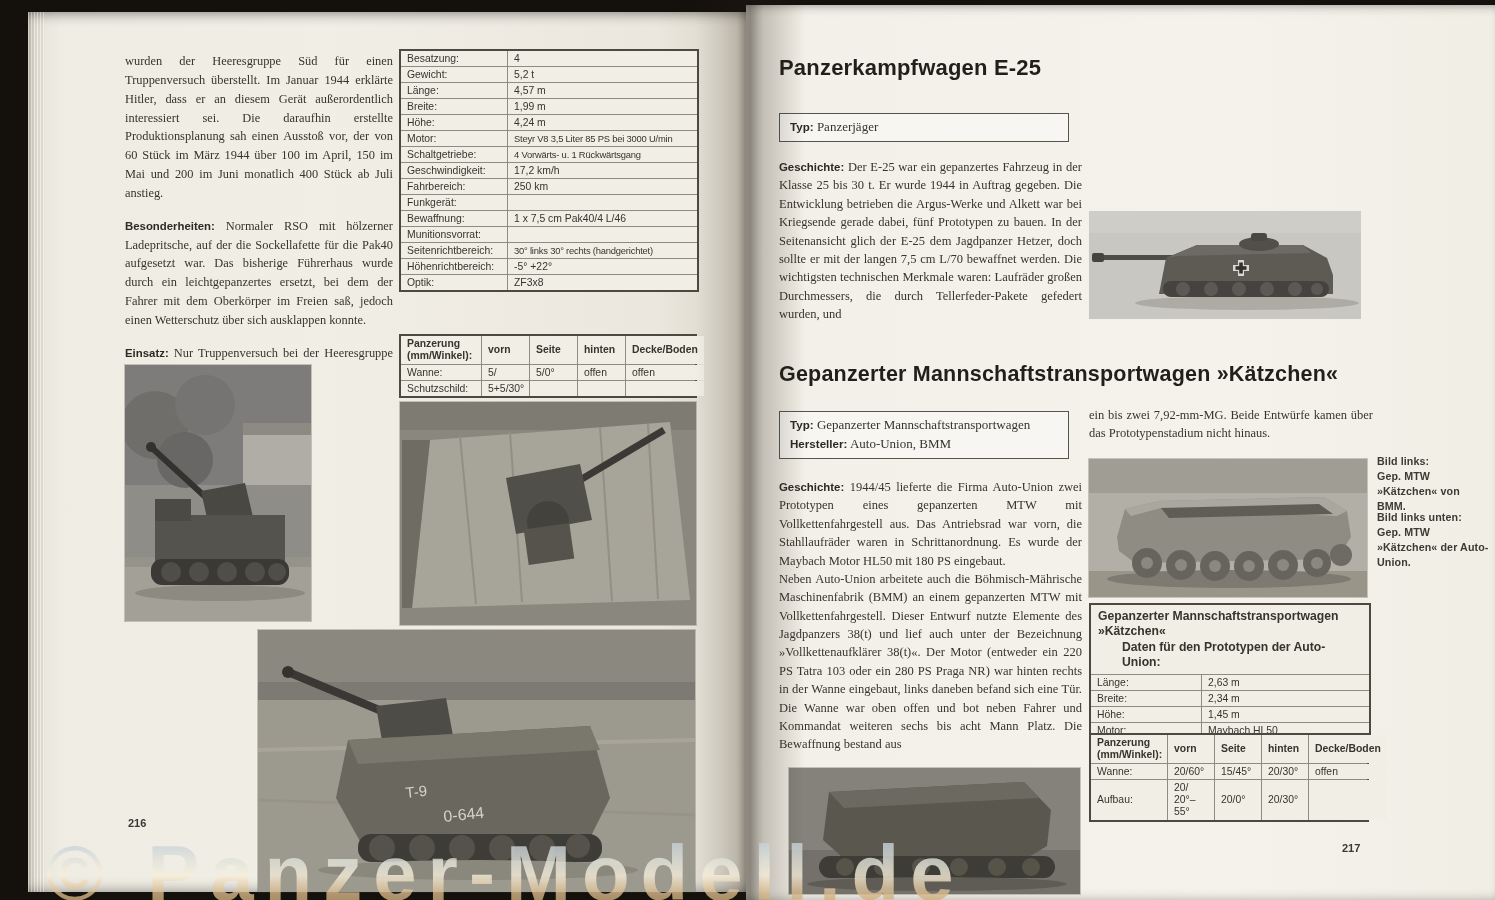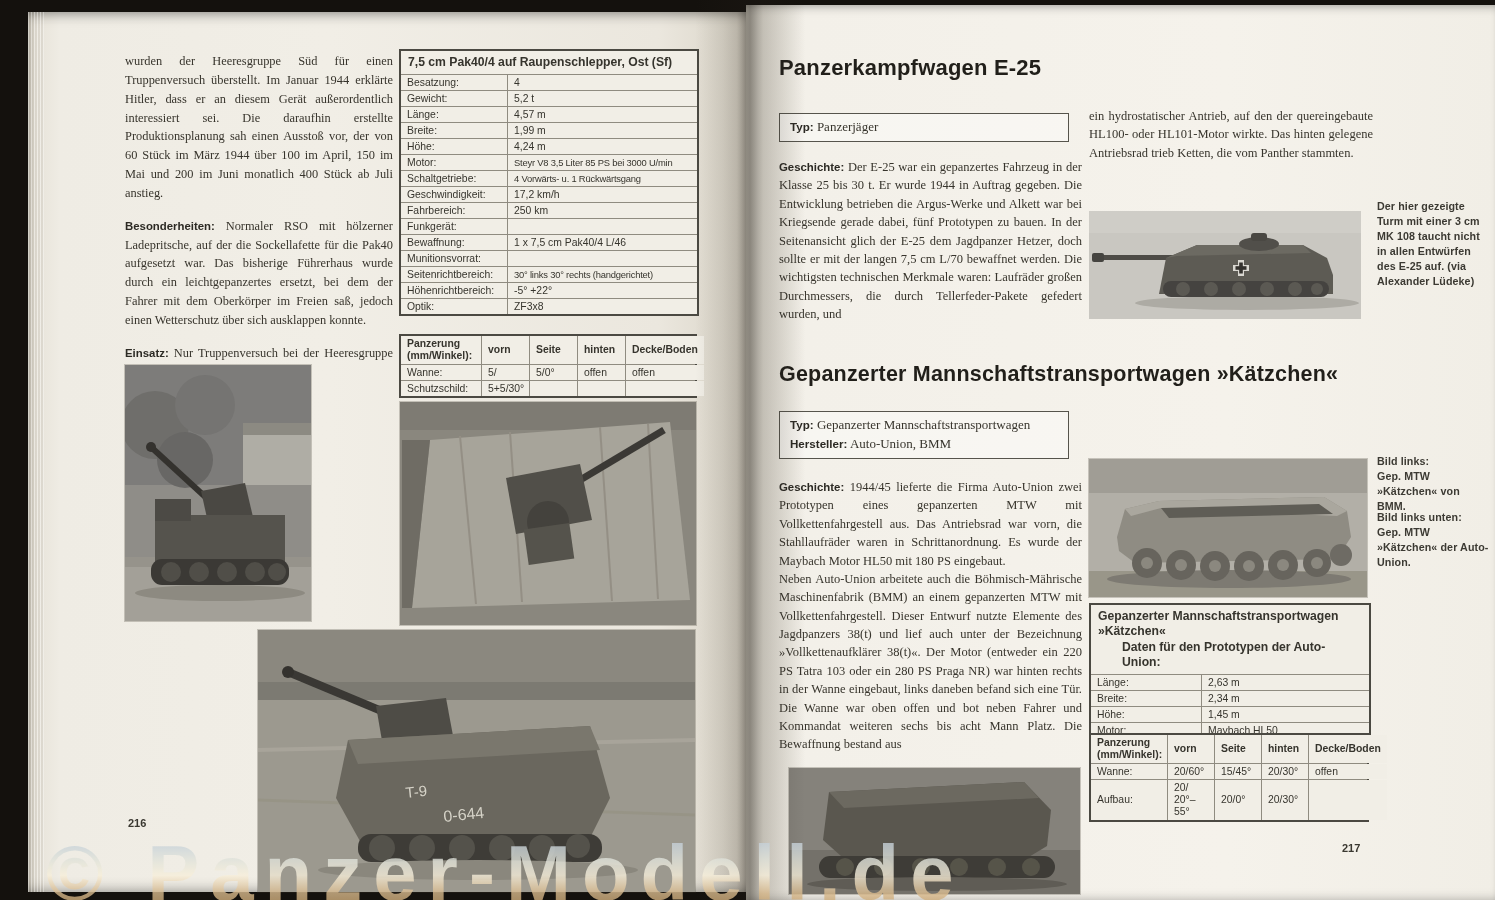--- a/index.html
+++ b/index.html
@@ -80,21 +80,20 @@
   <div class="page page-left"></div>
   <div class="page page-right"></div>
 
   <div class="abs body-text" style="left:125px;top:52px;width:268px;">
     <p><span>wurden der Heeresgruppe Süd für einen Truppenversuch überstellt. Im Januar 1944 erklärte Hitler, dass er an diesem Gerät außerordentlich interessiert sei. Die daraufhin erstellte Produktionsplanung sah einen Ausstoß vor, der von 60 Stück im März 1944 über 100 im April, 150 im Mai und 200 im Juni monatlich 400 Stück ab Juli anstieg.</span></p>
     <p><span class="lead">Besonderheiten:</span> <span>Normaler RSO mit hölzerner Ladepritsche, auf der die Sockellafette für die Pak40 aufgesetzt war. Das bisherige Führerhaus wurde durch ein leichtgepanzertes ersetzt, bei dem der Fahrer mit dem Oberkörper im Freien saß, jedoch einen Wetterschutz über sich ausklappen konnte.</span></p>
     <p><span class="lead">Einsatz:</span> <span>Nur Truppenversuch bei der Heeresgruppe Süd Anfang 1944.</span></p>
   </div>
 
   <div class="abs gtable" style="left:399px;top:49px;width:296px;grid-template-columns:106px 1fr;">
-    <div class="t-title">7,5 cm Pak40/4 auf Raupenschlepper, Ost (Sf)</div>
     <div>Besatzung:</div>
       <div>4</div>
     <div>Gewicht:</div>
       <div>5,2 t</div>
     <div>Länge:</div>
       <div>4,57 m</div>
     <div>Breite:</div>
       <div>1,99 m</div>
     <div>Höhe:</div>
       <div>4,24 m</div>
@@ -213,23 +212,20 @@
 
   <div class="abs typ-box" style="left:779px;top:113px;width:268px;">
     <span class="lead">Typ:</span>
     <span>Panzerjäger</span>
   </div>
 
   <div class="abs body-text rp-text" style="left:779px;top:158px;width:303px;">
     <p style="margin:0;"><span class="lead">Geschichte:</span> <span>Der E-25 war ein gepanzertes Fahrzeug in der Klasse 25 bis 30 t. Er wurde 1944 in Auftrag gegeben. Die Entwicklung betrieben die Argus-Werke und Alkett war bei Kriegsende gerade dabei, fünf Prototypen zu bauen. In der Seitenansicht glich der E-25 dem Jagdpanzer Hetzer, doch sollte er mit der langen 7,5 cm L/70 bewaffnet werden. Die wichtigsten technischen Merkmale waren: Laufräder großen Durchmessers, die durch Tellerfeder-Pakete gefedert wurden, und</span></p>
   </div>
 
-  <div class="abs body-text rp-text" style="left:1089px;top:107px;width:284px;">
-    <p style="margin:0;"><span>ein hydrostatischer Antrieb, auf den der quereingebaute HL100- oder HL101-Motor wirkte. Das hinten gelegene Antriebsrad trieb Ketten, die vom Panther stammten.</span></p>
-  </div>
 
   <div class="photo" style="left:1089px;top:211px;box-shadow:none;">
     <svg width="272" height="108" viewBox="0 0 272 108">
       <rect width="272" height="108" fill="#c9c7c1"></rect>
       <rect width="272" height="22" fill="#cfcdc7"></rect>
       <ellipse cx="158" cy="92" rx="112" ry="7" fill="#adaba4"></ellipse>
       <rect x="4" y="44" width="90" height="5" fill="#4e4c47"></rect>
       <rect x="3" y="42" width="12" height="9" rx="2" fill="#454440"></rect>
       <polygon points="70,83 77,47 108,34 214,34 238,47 244,64 244,83" fill="#5d5b54"></polygon>
       <polygon points="77,47 108,34 214,34 222,42 88,45" fill="#6c6a62"></polygon>
@@ -244,34 +240,36 @@
         <circle cx="228" cy="78" r="6" fill="#5b5953"></circle>
       <g transform="translate(152,57)">
         <rect x="-8" y="-3" width="16" height="6" fill="#d9d7d0"></rect>
           <rect x="-3" y="-8" width="6" height="16" fill="#d9d7d0"></rect>
         <rect x="-5.5" y="-1.8" width="11" height="3.6" fill="#33312d"></rect>
           <rect x="-1.8" y="-5.5" width="3.6" height="11" fill="#33312d"></rect>
       </g>
     </svg>
   </div>
 
-  <div class="abs caption" style="left:1377px;top:199px;width:113px;">Der hier gezeigte Turm mit einer 3 cm MK 108 taucht nicht in allen Entwürfen des E-25 auf. (via Alexander Lüdeke)</div>
 
   <div class="abs heading" style="left:779px;top:362px;font-size:21.5px;">Gepanzerter Mannschaftstransportwagen »Kätzchen«</div>
 
   <div class="abs typ-box" style="left:779px;top:411px;width:268px;">
     <div><span class="lead">Typ:</span> <span>Gepanzerter Mannschaftstransportwagen</span></div>
     <div><span class="lead">Hersteller:</span> <span>Auto-Union, BMM</span></div>
   </div>
 
   <div class="abs body-text rp-text" style="left:779px;top:478px;width:303px;height:286px;overflow:hidden;">
     <p style="margin:0;"><span class="lead">Geschichte:</span> <span>1944/45 lieferte die Firma Auto-Union zwei Prototypen eines gepanzerten MTW mit Vollkettenfahrgestell aus. Das Antriebsrad war vorn, die Stahllaufräder waren in Schrittanordnung. Es wurde der Maybach Motor HL50 mit 180 PS eingebaut.</span></p>
     <p style="margin:0;"><span>Neben Auto-Union arbeitete auch die Böhmisch-Mährische Maschinenfabrik (BMM) an einem gepanzerten MTW mit Vollkettenfahrgestell. Dieser Entwurf nutzte Elemente des Jagdpanzers 38(t) und lief auch unter der Bezeichnung »Vollkettenaufklärer 38(t)«. Der Motor (entweder ein 220 PS Tatra 103 oder ein 280 PS Praga NR) war hinten rechts in der Wanne eingebaut, links daneben befand sich eine Tür. Die Wanne war oben offen und bot neben Fahrer und Kommandat weiteren sechs bis acht Mann Platz. Die Bewaffnung bestand aus</span></p>
   </div>
 
+  <div class="abs body-text rp-text" style="left:1089px;top:406px;width:284px;">
+    <p style="margin:0;"><span>ein bis zwei 7,92-mm-MG. Beide Entwürfe kamen über das Prototypenstadium nicht hinaus.</span></p>
+  </div>
 
   <div class="photo" style="left:1089px;top:459px;">
     <svg width="278" height="138" viewBox="0 0 278 138">
       <rect width="278" height="138" fill="#b2afa7"></rect>
       <rect width="278" height="34" fill="#a09d95"></rect>
       <rect y="112" width="278" height="26" fill="#999689"></rect>
       <ellipse cx="140" cy="120" rx="122" ry="9" fill="#7d7a72"></ellipse>
       <polygon points="28,78 36,50 70,42 235,38 258,52 262,78 248,100 46,104 30,92" fill="#8f8c83"></polygon>
       <polygon points="36,50 70,42 235,38 258,52 248,57 72,49 42,57" fill="#aaa79e"></polygon>
       <polygon points="72,49 230,45 244,55 80,59" fill="#5f5d56"></polygon>

